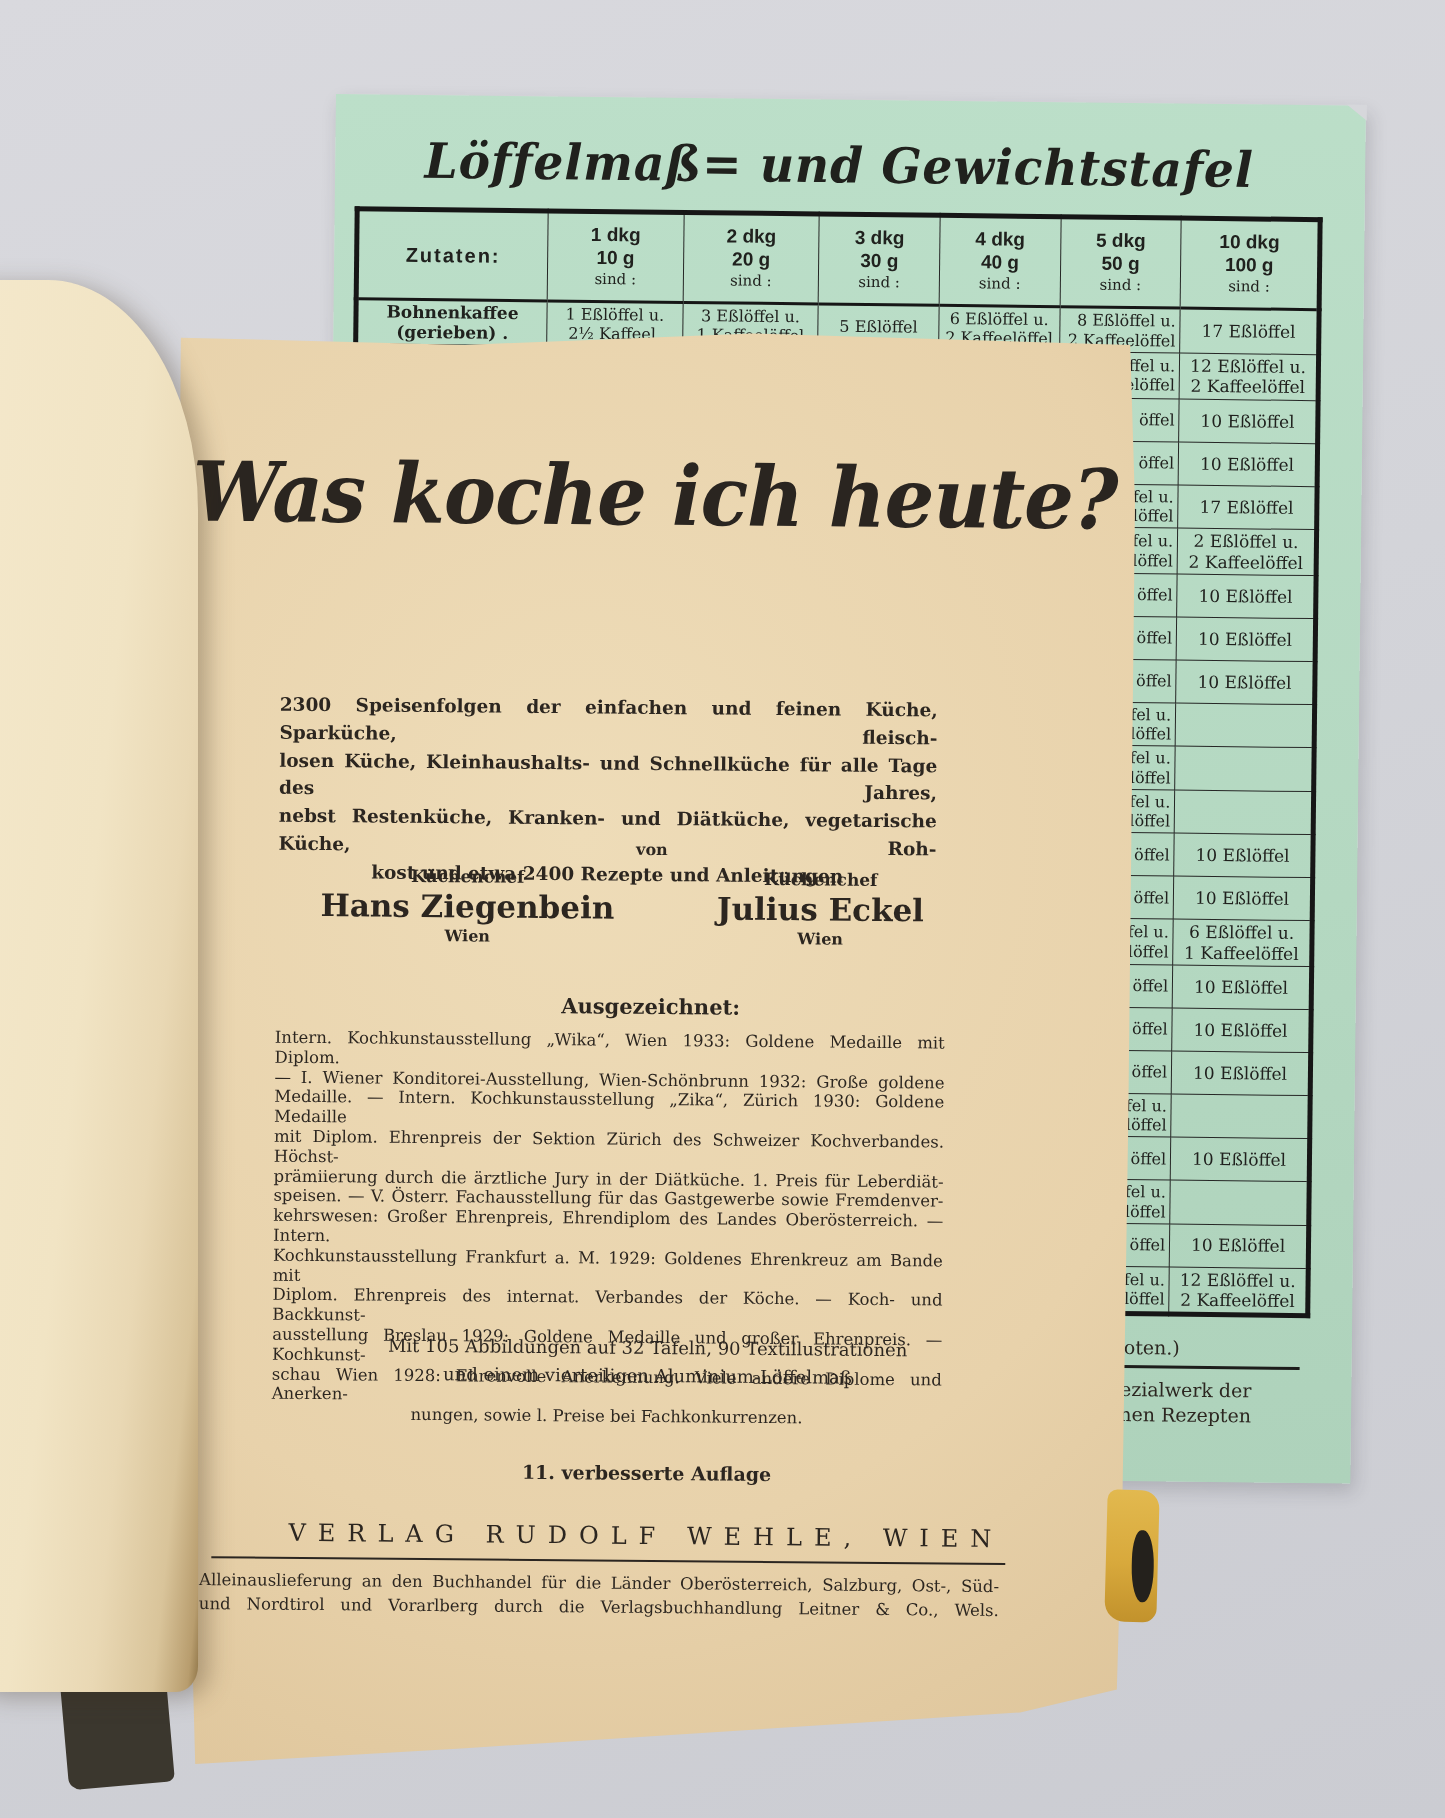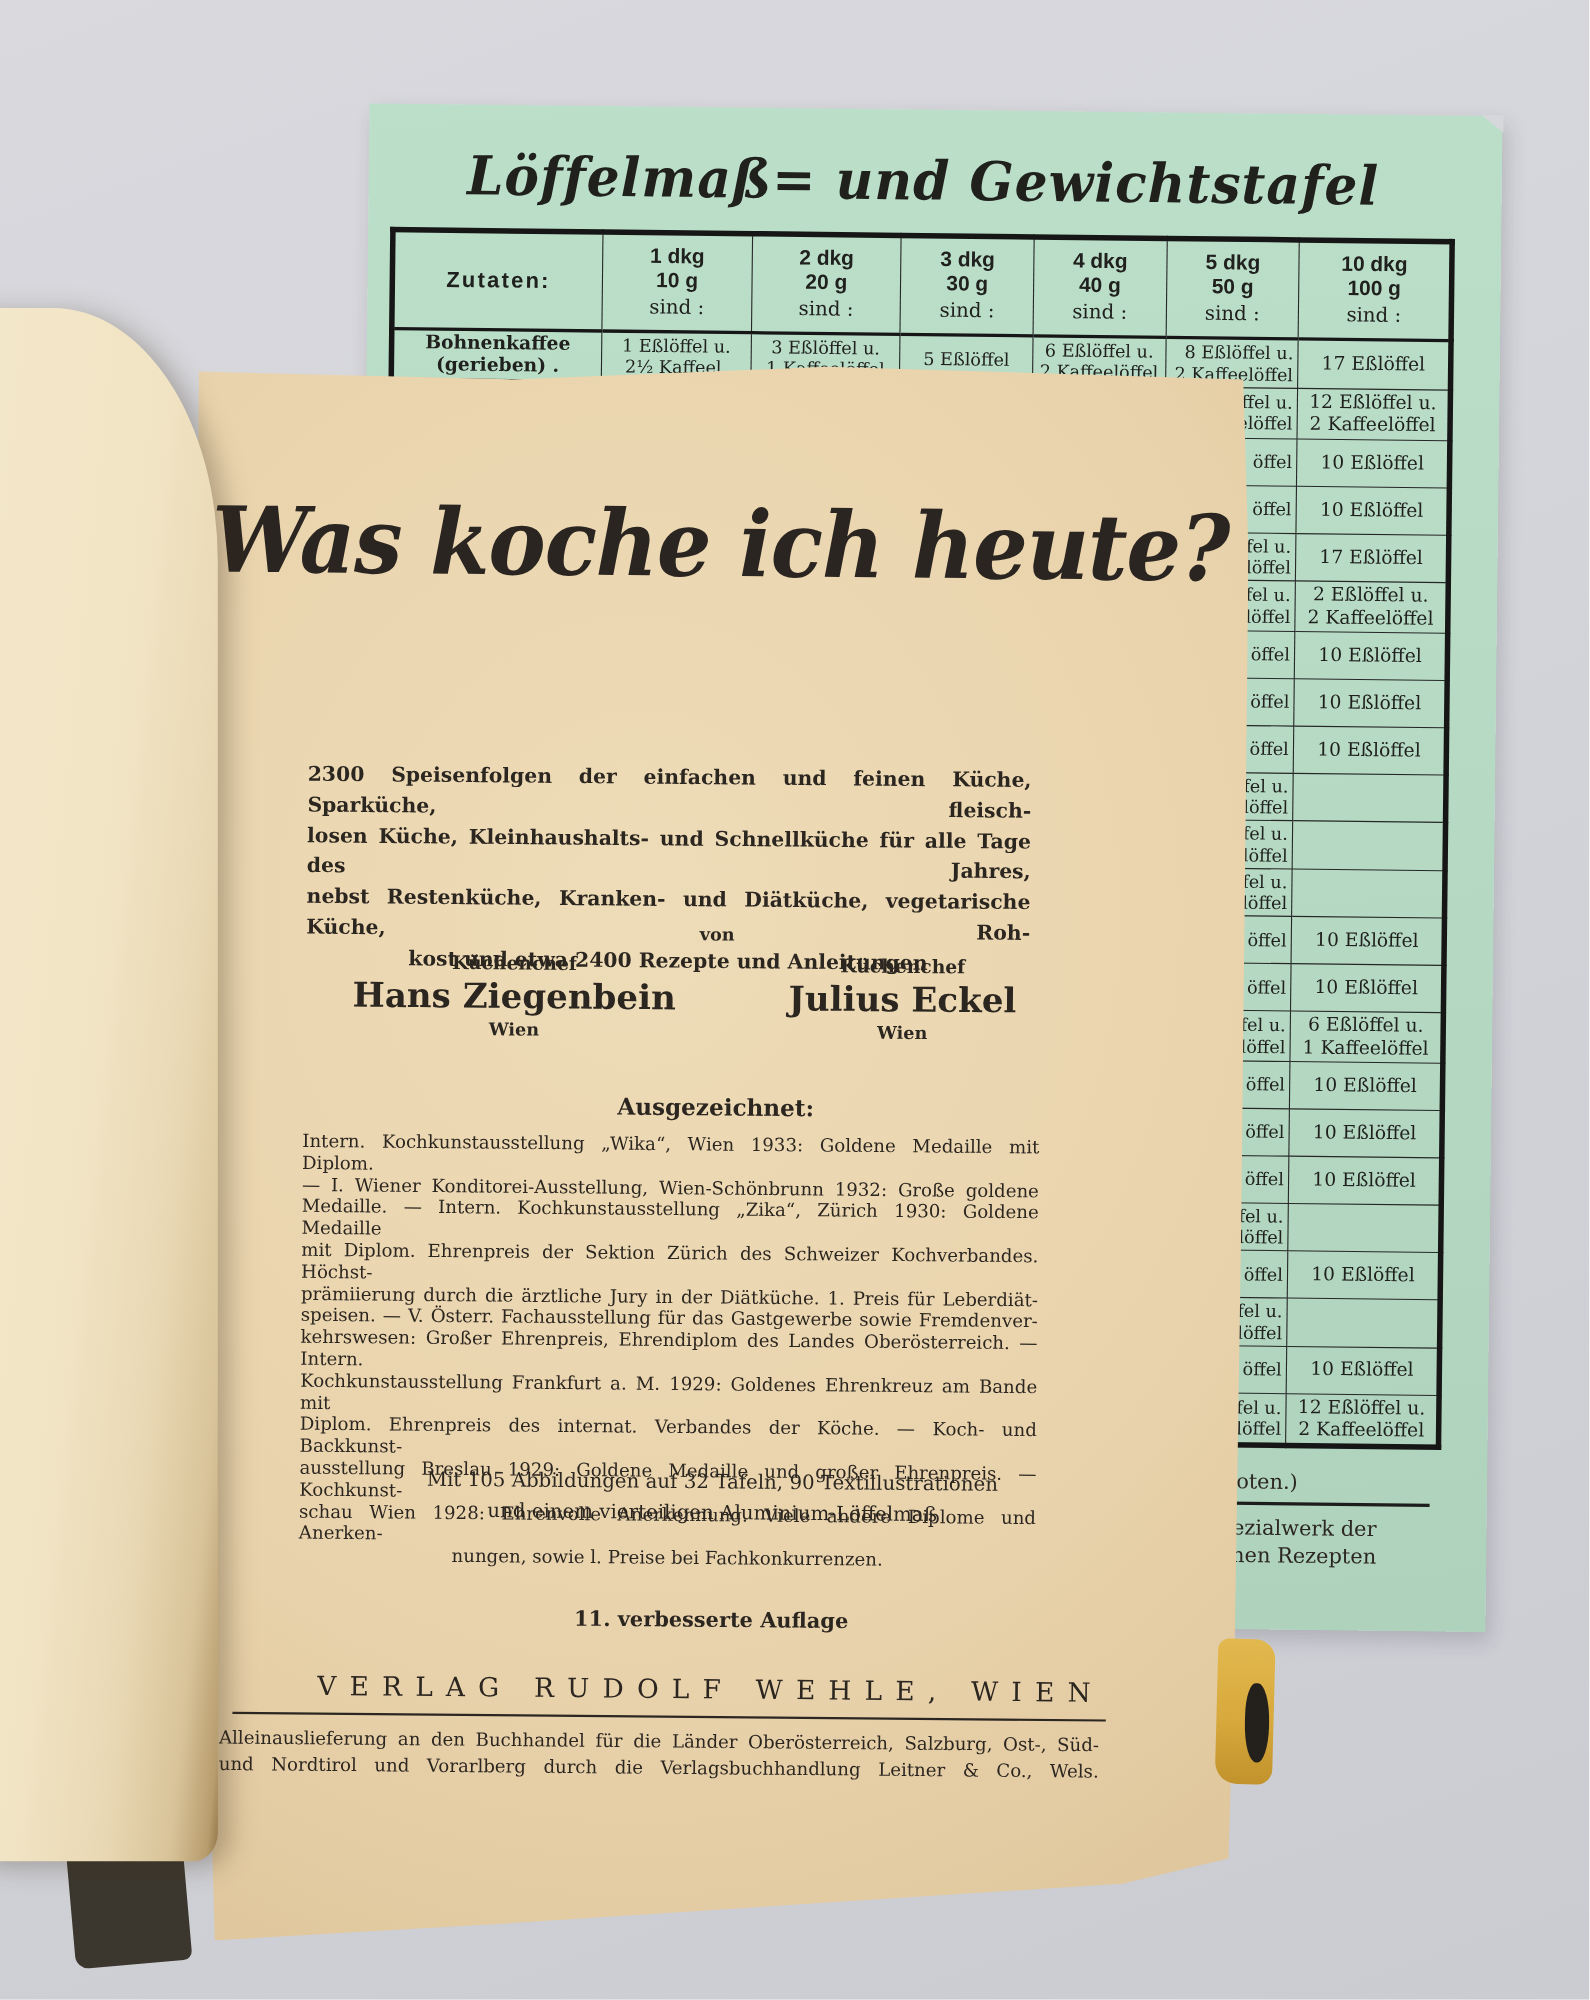--- a/index.html
+++ b/index.html
@@ -20,21 +20,21 @@
   table.gw{position:absolute;left:20px;top:112px;width:968px;border-collapse:collapse;
          table-layout:fixed;border:5px solid #161616;color:#20211e;}
   table.gw th, table.gw td{border:1px solid #262726;padding:2px 4px;vertical-align:middle;}
   table.gw thead th{border-bottom:3px solid #161616;height:82px;}
   table.gw tbody tr{height:43px;}
   .col-z{width:190px}.col-a{width:135px}.col-b{width:135px}.col-c{width:120px}
   .col-d{width:120px}.col-e{width:120px}.col-f{width:138px}
   .zhead{font-family:"Liberation Sans",sans-serif;font-weight:bold;font-size:20px;letter-spacing:2px;text-align:center;}
   .gwh{text-align:center;}
   .gwh .dkg,.gwh .gg{font-family:"Liberation Sans",sans-serif;font-weight:bold;font-size:19px;line-height:1.2;}
-  .gwh .sind{font-size:18px;font-weight:normal;line-height:1.3;}
+  .gwh .sind{font-size:15px;font-weight:normal;line-height:1.3;}
   td.tz{font-weight:bold;font-size:17px;text-align:center;white-space:pre-line;line-height:1.15;}
   td.tc{font-size:16px;text-align:center;white-space:pre-line;line-height:1.15;}
   td.tfrag{font-size:16px;text-align:right;white-space:pre-line;line-height:1.2;padding-right:6px;}
   td.tlast{font-size:17px;text-align:center;white-space:pre-line;line-height:1.2;}
   .sheet-frag1{position:absolute;left:0;top:1233px;width:858px;text-align:right;font-size:19px;}
   .sheet-rule{position:absolute;left:120px;top:1262px;width:858px;height:3px;background:#1d1d1b;}
   .sheet-frag2{position:absolute;left:0;top:1274px;width:930px;text-align:right;font-size:19px;
          white-space:pre-line;line-height:1.32;}
 
   

